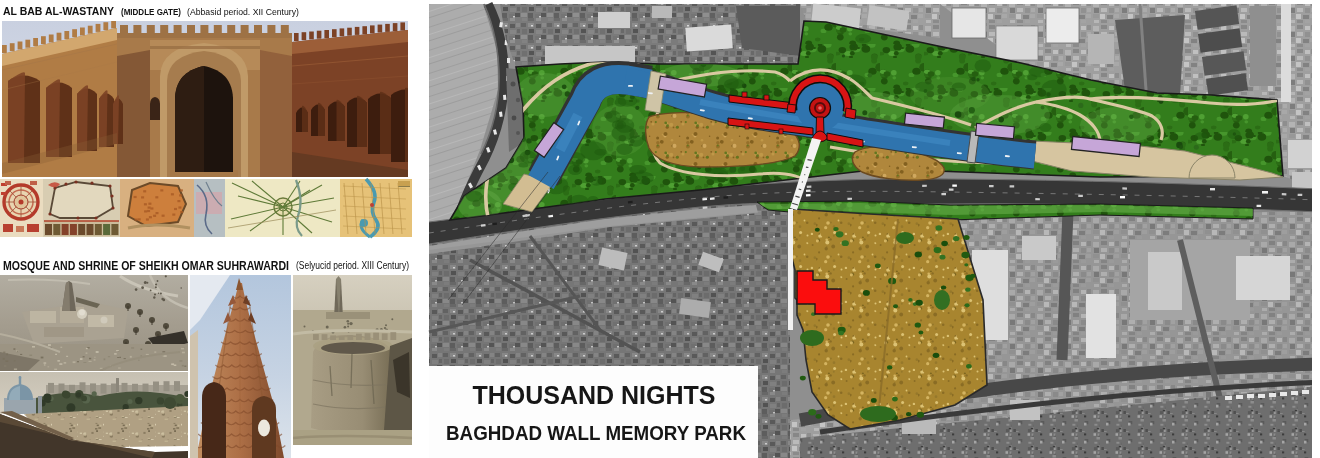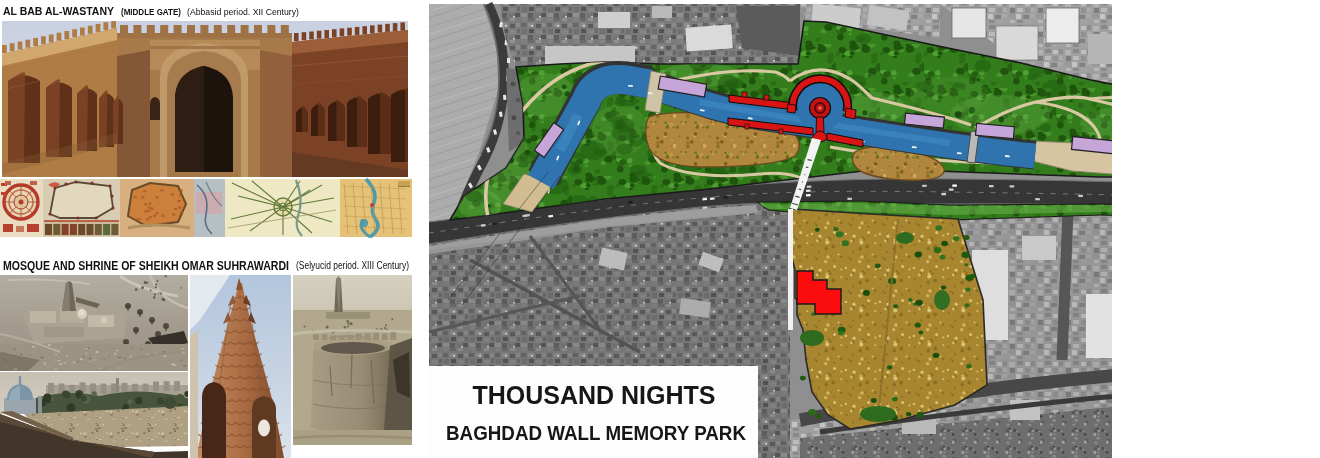--- a/index.html
+++ b/index.html
@@ -1,16 +1,16 @@
 <!DOCTYPE html>
 <html><head>
 <meta charset="utf-8">
 <style>
   html,body{margin:0;padding:0;background:#ffffff;}
-  #page{position:relative;width:1112px;height:458px;background:#ffffff;overflow:hidden;
+  #page{position:relative;width:1312px;height:458px;background:#ffffff;overflow:hidden;
         font-family:"Liberation Sans", sans-serif;}
   svg{display:block;}
 </style>
 </head>
 <body>
 <div id="page">
 <svg width="1320" height="458" viewBox="0 0 1320 458" xmlns="http://www.w3.org/2000/svg" font-family="Liberation Sans, sans-serif">
 <defs>
 
 <pattern id="cityA" width="26" height="22" patternUnits="userSpaceOnUse">

